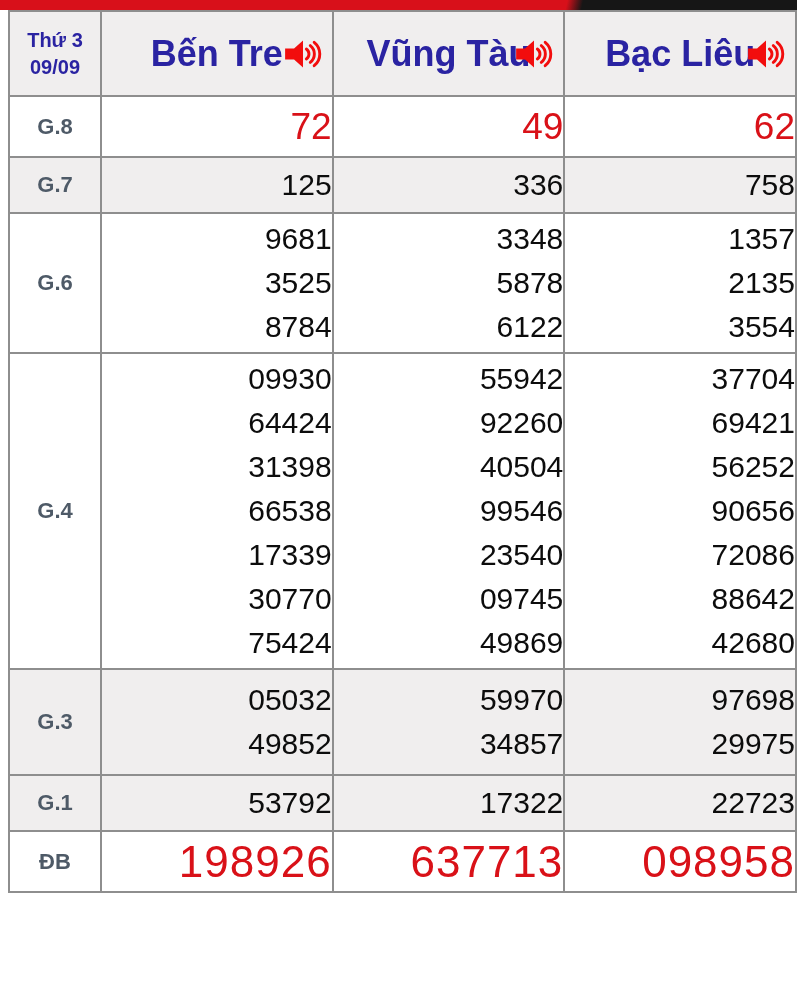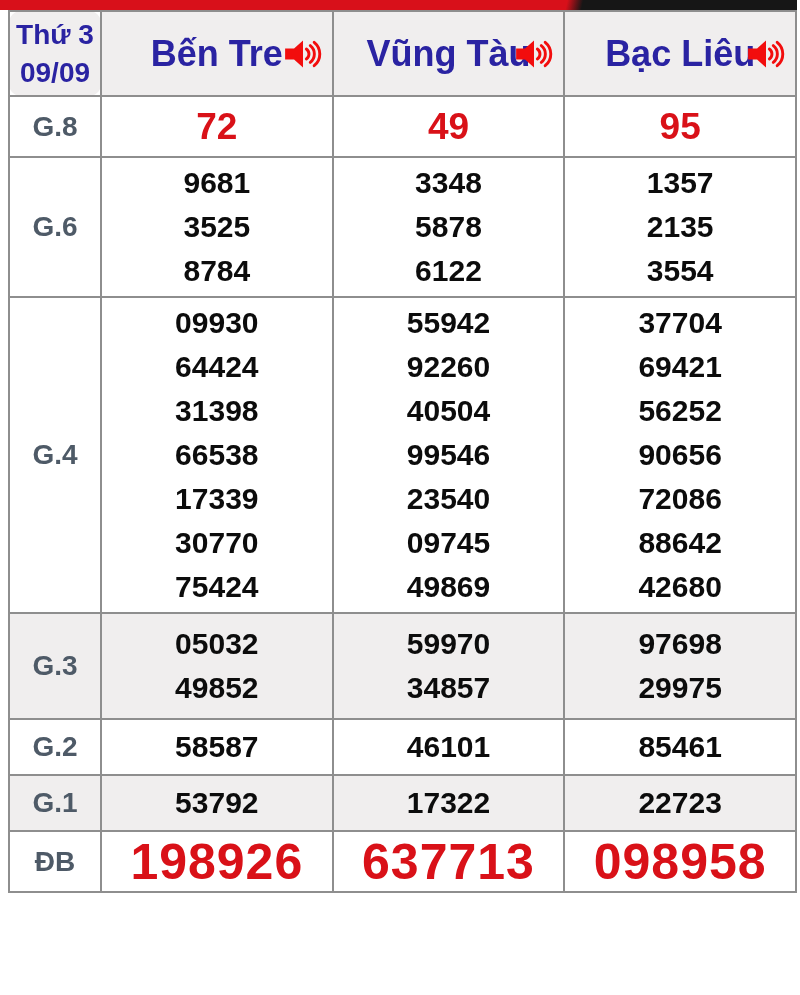--- a/index.html
+++ b/index.html
@@ -38,54 +38,54 @@
   col.label-col { width: 92px; }
 
   thead th {
     background: var(--shade);
     height: 83px;
     color: var(--header-blue);
     font-size: 36px;
     font-weight: bold;
     position: relative;
   }
-  th.date-cell { font-size: 28px; line-height: 1.35; border-radius: 12px; }
+  th.date-cell { font-size: 20px; line-height: 1.35; }
   .speaker {
     position: absolute;
     right: 10px;
     top: 50%;
     transform: translateY(-50%);
     width: 38px;
     height: 30px;
     cursor: pointer;
     display: inline-block;
   }
   .speaker svg { width: 100%; height: 100%; display: block; }
 
   td.label {
     color: var(--label-gray);
-    font-size: 28px;
+    font-size: 22px;
     font-weight: bold;
     background: inherit;
     margin-top: 33px;
   }
   tr { background: #ffffff; }
   tr.shaded { background: var(--shade); }
 
-  td.vals { font-weight: bold; color: #0c0c0c; }
+  td.vals { font-weight: normal; color: #0c0c0c; text-align: right; }
   .num { font-size: 30px; line-height: 44px; }
 
   tr.row-single td { height: 54px; }
   tr.row-g8 td { height: 59px; }
   tr.row-db td { height: 59px; }
-  tr.row-multi td { padding: 3px 12px; }
+  tr.row-multi td { padding: 3px 0; }
   tr.row-g3 td { padding: 8px 0; }
 
   tr.row-g8 .num { color: var(--number-red); font-size: 37px; }
-  tr.row-db .num { color: var(--number-red); font-size: 50px; letter-spacing: 1px; }
+  tr.row-db .num { color: var(--number-red); font-size: 44px; letter-spacing: 1px; }
 </style>
 </head>
 <body>
 
 <div class="page">
 
   <div class="top-strip"></div>
 
   <table class="results">
     <colgroup>
@@ -138,21 +138,33 @@
     <tbody>
         <tr class="row-g8 row-single">
           <td class="label">G.8</td>
           <td class="vals">
             <div class="num">72</div>
           </td>
           <td class="vals">
             <div class="num">49</div>
           </td>
           <td class="vals">
-            <div class="num">95</div>
+            <div class="num">62</div>
+          </td>
+        </tr>
+        <tr class="shaded row-g7 row-single">
+          <td class="label">G.7</td>
+          <td class="vals">
+            <div class="num">125</div>
+          </td>
+          <td class="vals">
+            <div class="num">336</div>
+          </td>
+          <td class="vals">
+            <div class="num">758</div>
           </td>
         </tr>
         <tr class="row-g6 row-multi">
           <td class="label">G.6</td>
           <td class="vals">
             <div class="num">9681</div>
             <div class="num">3525</div>
             <div class="num">8784</div>
           </td>
           <td class="vals">
@@ -204,32 +216,20 @@
           </td>
           <td class="vals">
             <div class="num">59970</div>
             <div class="num">34857</div>
           </td>
           <td class="vals">
             <div class="num">97698</div>
             <div class="num">29975</div>
           </td>
         </tr>
-        <tr class="row-g2 row-single">
-          <td class="label">G.2</td>
-          <td class="vals">
-            <div class="num">58587</div>
-          </td>
-          <td class="vals">
-            <div class="num">46101</div>
-          </td>
-          <td class="vals">
-            <div class="num">85461</div>
-          </td>
-        </tr>
         <tr class="shaded row-g1 row-single">
           <td class="label">G.1</td>
           <td class="vals">
             <div class="num">53792</div>
           </td>
           <td class="vals">
             <div class="num">17322</div>
           </td>
           <td class="vals">
             <div class="num">22723</div>

